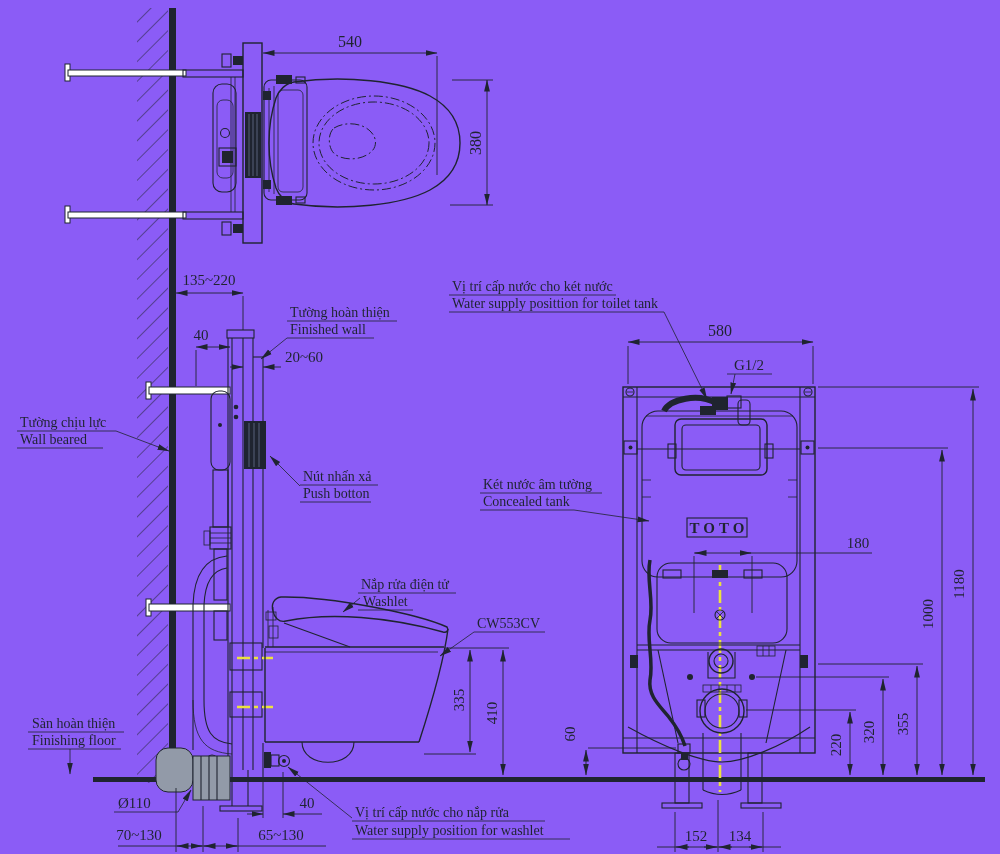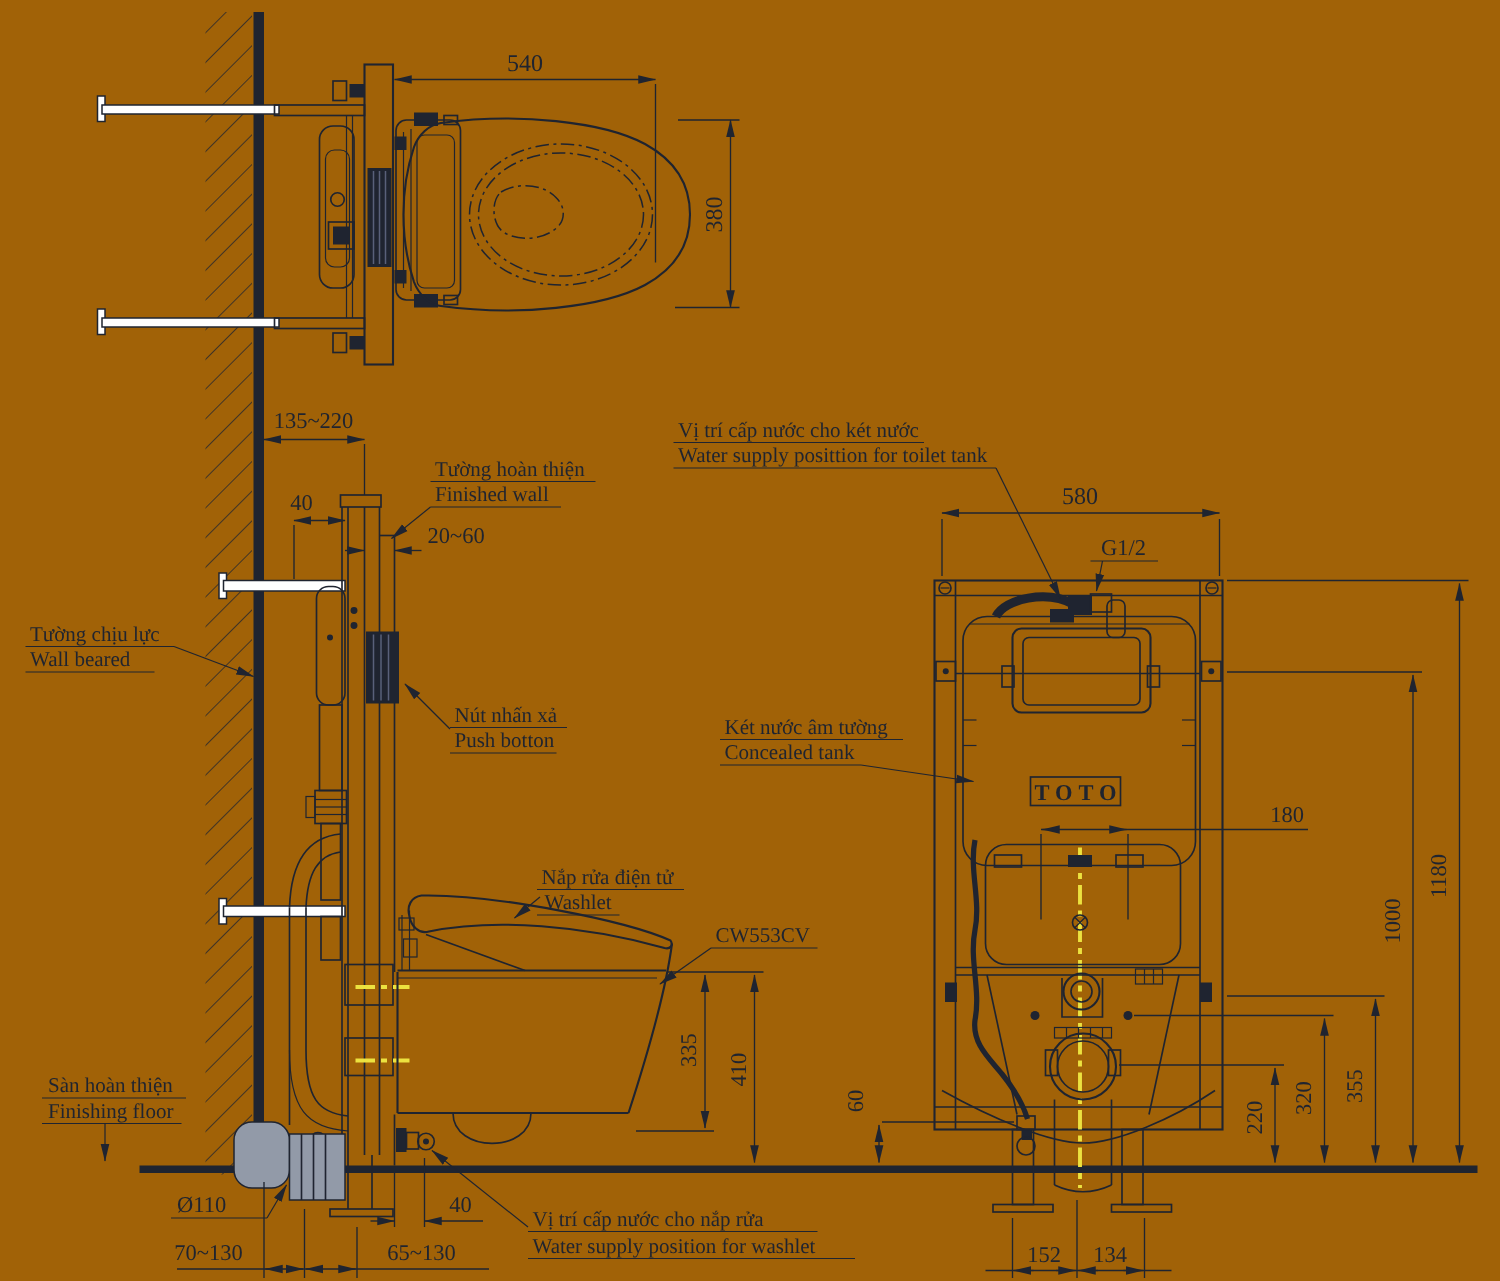--- a/index.html
+++ b/index.html
@@ -1,16 +1,16 @@
 <!DOCTYPE html>
 <html><head>
 <meta charset="utf-8">
 <style>
   html,body{margin:0;padding:0;background:#ffffff;}
-  .page{width:1000px;height:854px;position:relative;background:#a16207;overflow:hidden;}
+  .page{width:1000px;height:854px;position:relative;background:#8b5cf6;overflow:hidden;}
   svg{display:block;}
   svg text{font-family:"Liberation Serif","DejaVu Serif",serif;fill:#1f2430;}
   .ln{stroke:#1f2430;fill:none;stroke-width:1.1;}
   .ln2{stroke:#1f2430;fill:none;stroke-width:1.4;}
   .thin{stroke:#1f2430;fill:none;stroke-width:0.8;}
   .dim{stroke:#1f2430;fill:none;stroke-width:0.9;}
   .dk{fill:#1f2430;stroke:none;}
   .wh{fill:#ffffff;stroke:#1f2430;stroke-width:1;}
   .gray{fill:#929aa8;stroke:#1f2430;stroke-width:1;}
   .dash{stroke:#1f2430;fill:none;stroke-width:1;stroke-dasharray:9 3 2 3;}

